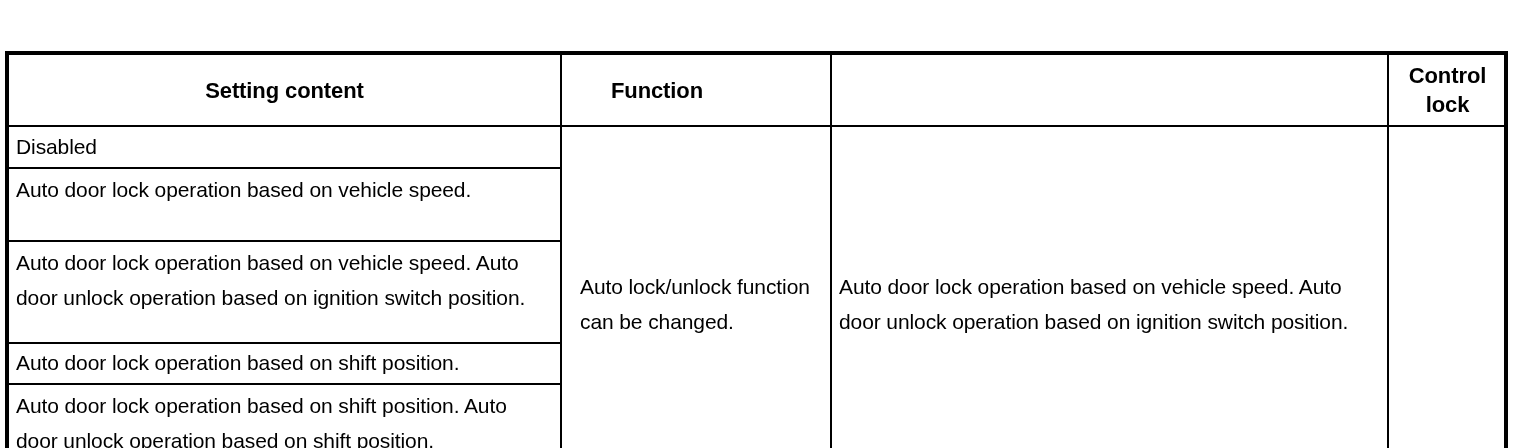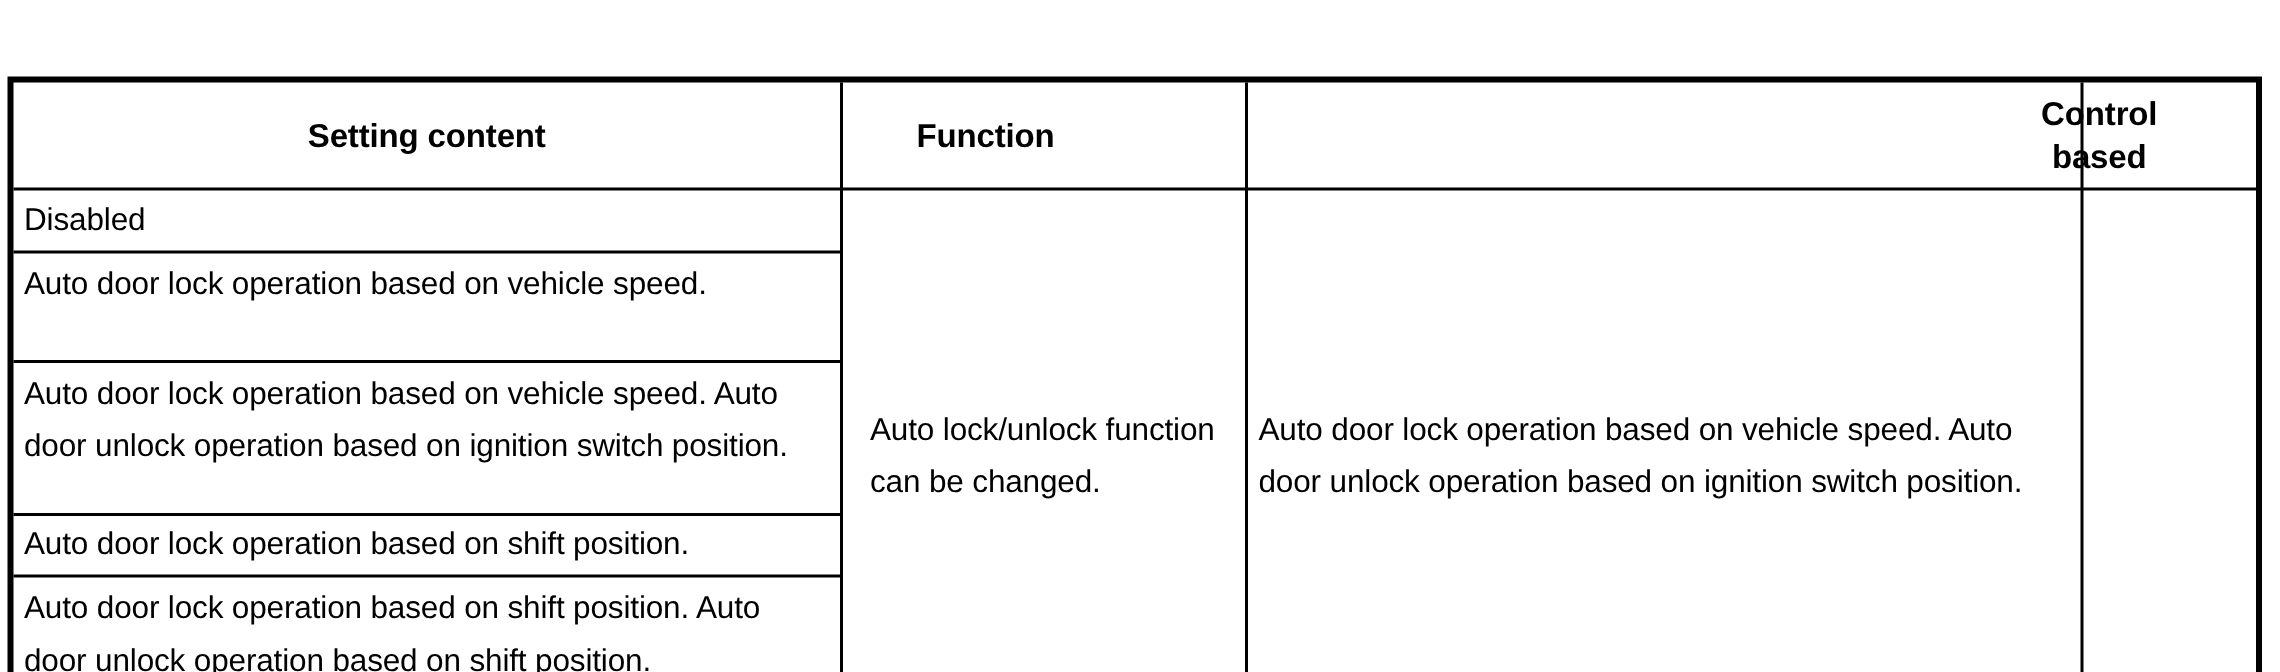--- a/index.html
+++ b/index.html
@@ -92,21 +92,21 @@
     display: flex;
     align-items: center;
     justify-content: center;
     top: 0;
     height: 70px;
   }
 
   .hdr-setting  { left: 0;      width: 551px; }
   .hdr-function { left: 538px;  width: 220px; }
   .hdr-initial  { left: 823px;  width: 555px; }
-  .hdr-control  { left: 1332px; width: 117px; }
+  .hdr-control  { left: 1380px; width: 117px; }
 
   .cell.body {
     padding-left: 7px;
     padding-right: 6px;
   }
 
   
   .sc { left: 0; width: 551px; }
   .sc-1 { top: 70px;  height: 42px;  padding-top: 4px; }
   .sc-2 { top: 112px; height: 73px;  padding-top: 5px; }
@@ -172,21 +172,21 @@
     </div>
 
     <div class="cell header hdr-setting">Setting content</div>
 
     <div class="cell header hdr-function">Function</div>
 
 
     <div class="cell header hdr-control">
       <div>
         <div>Control</div>
-        <div>based</div>
+        <div>lock</div>
       </div>
     </div>
 
     <div class="cell body sc sc-2">Auto door lock operation based on vehicle speed.</div>
 
     <div class="cell body sc sc-1">Disabled</div>
 
     <div class="cell body sc sc-3">Auto door lock operation based on vehicle speed. Auto door unlock operation based on ignition switch position.</div>
 
     <div class="cell body sc sc-4">Auto door lock operation based on shift position.</div>

